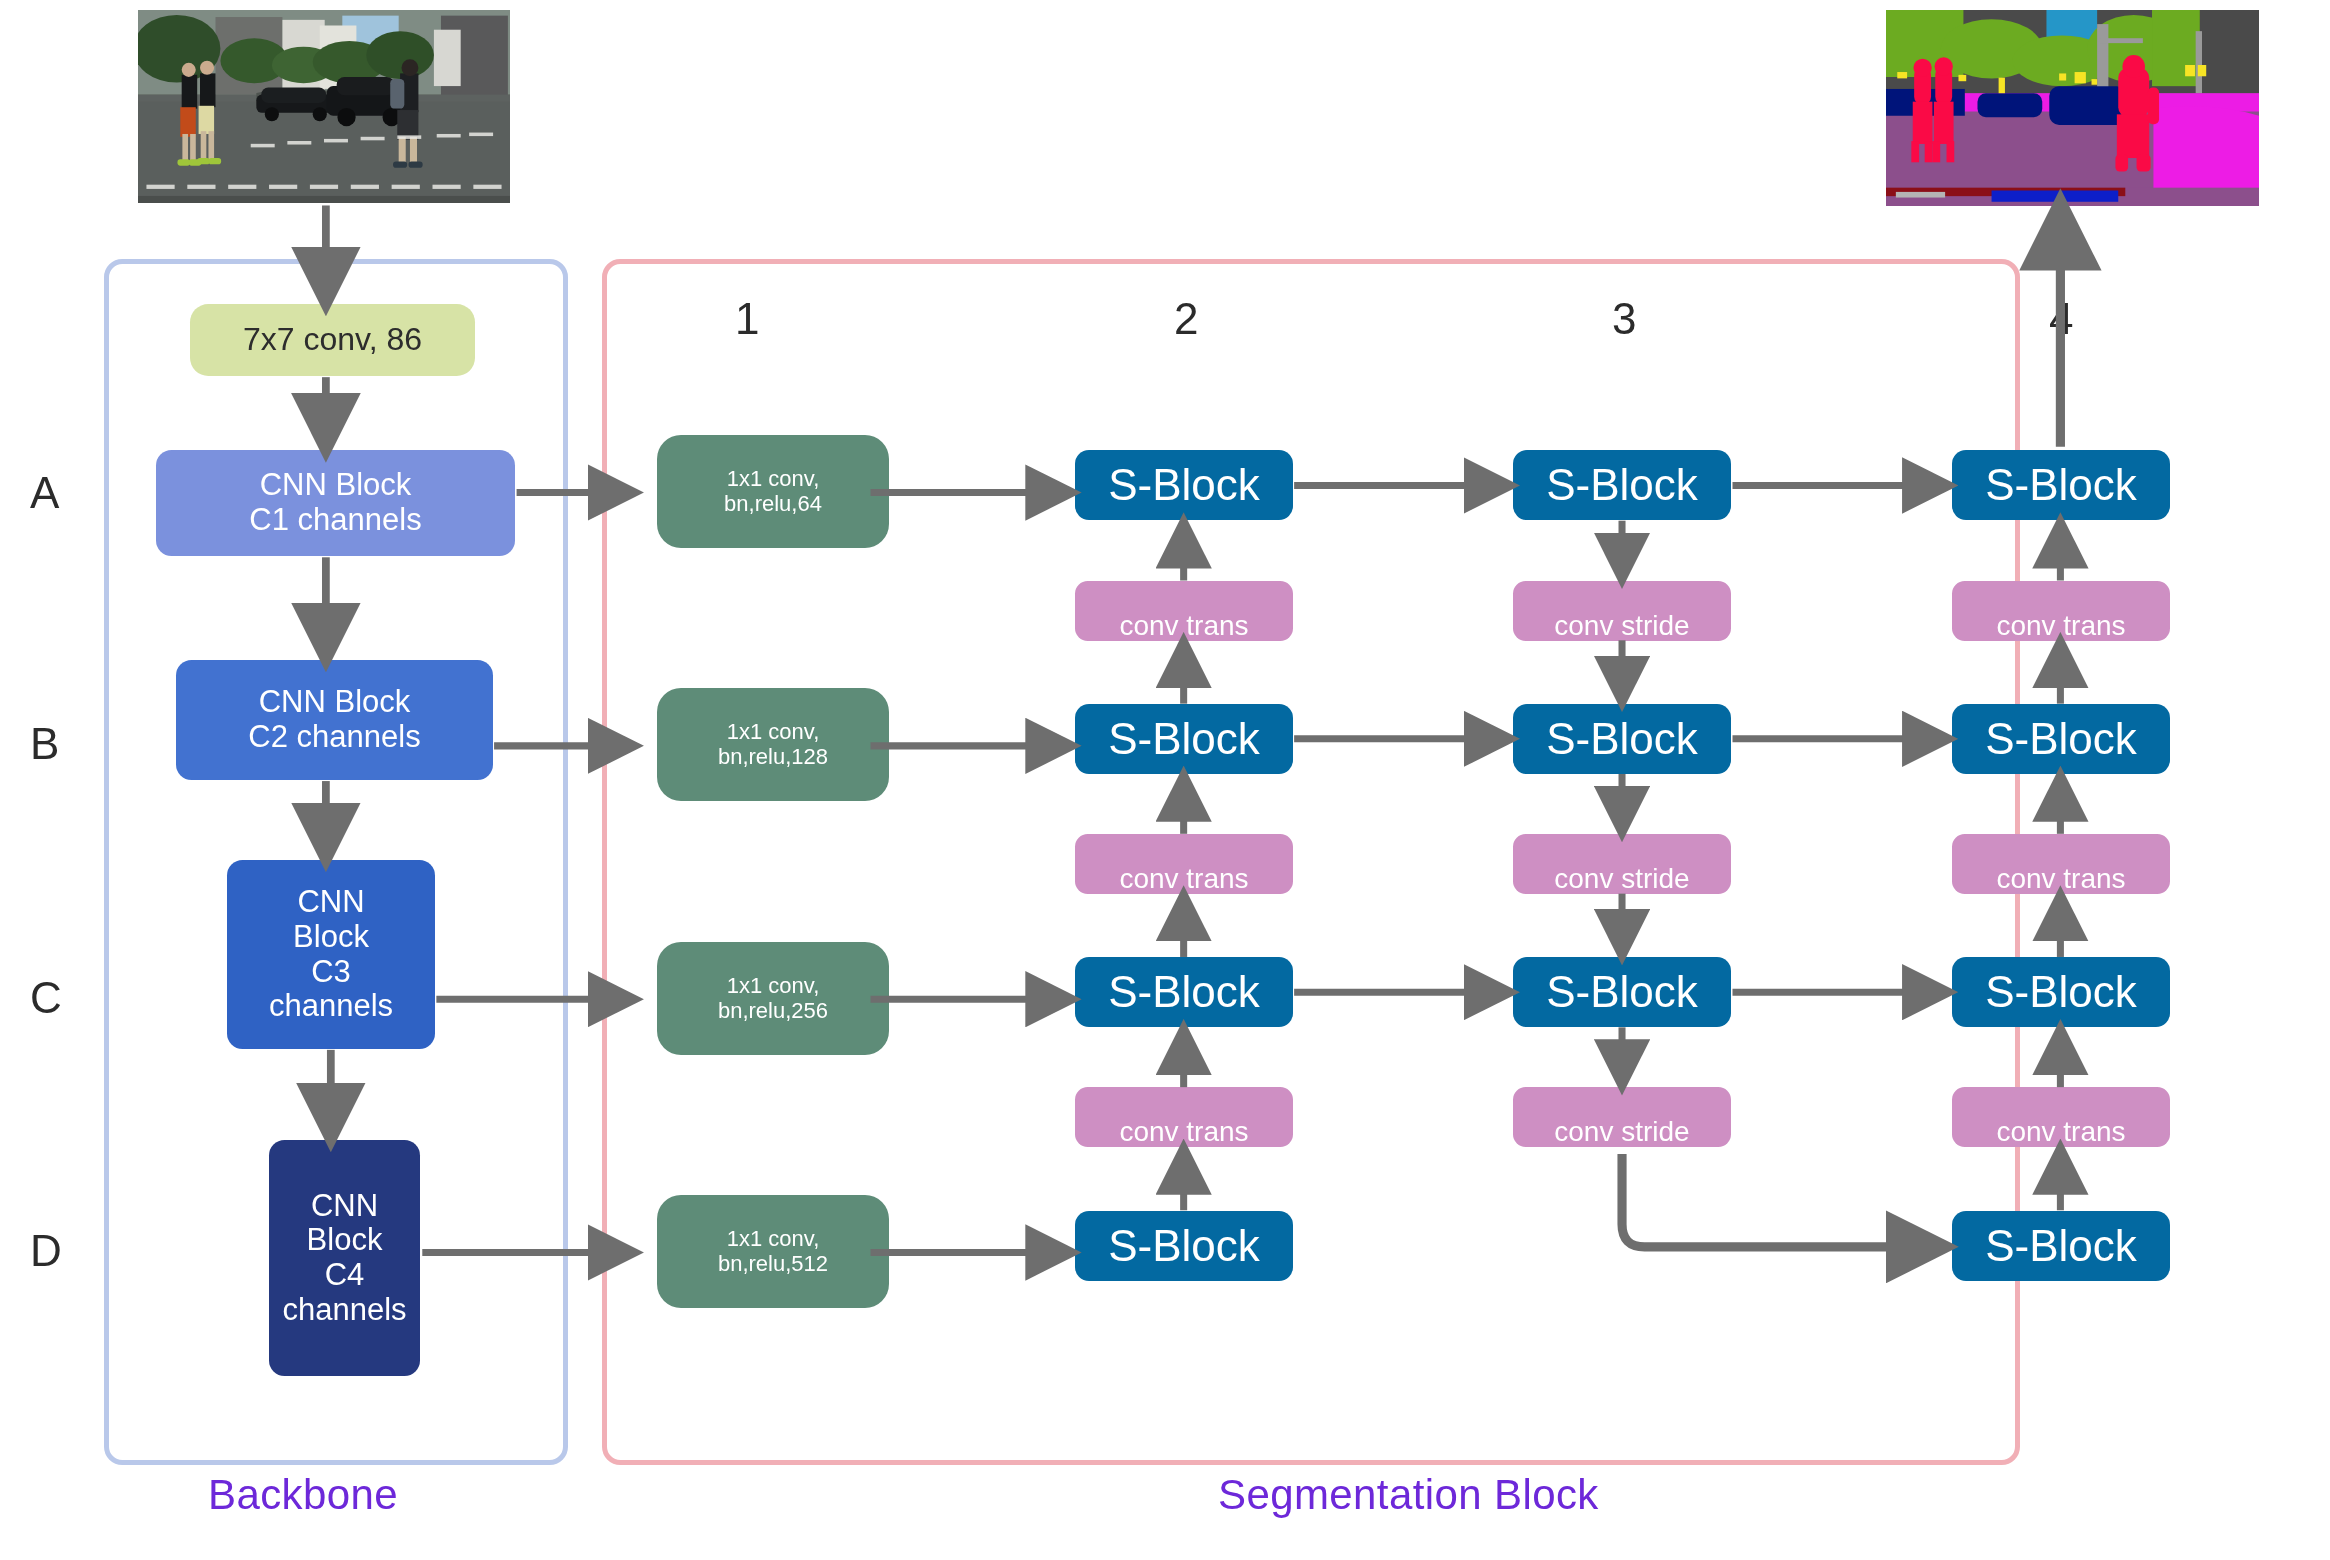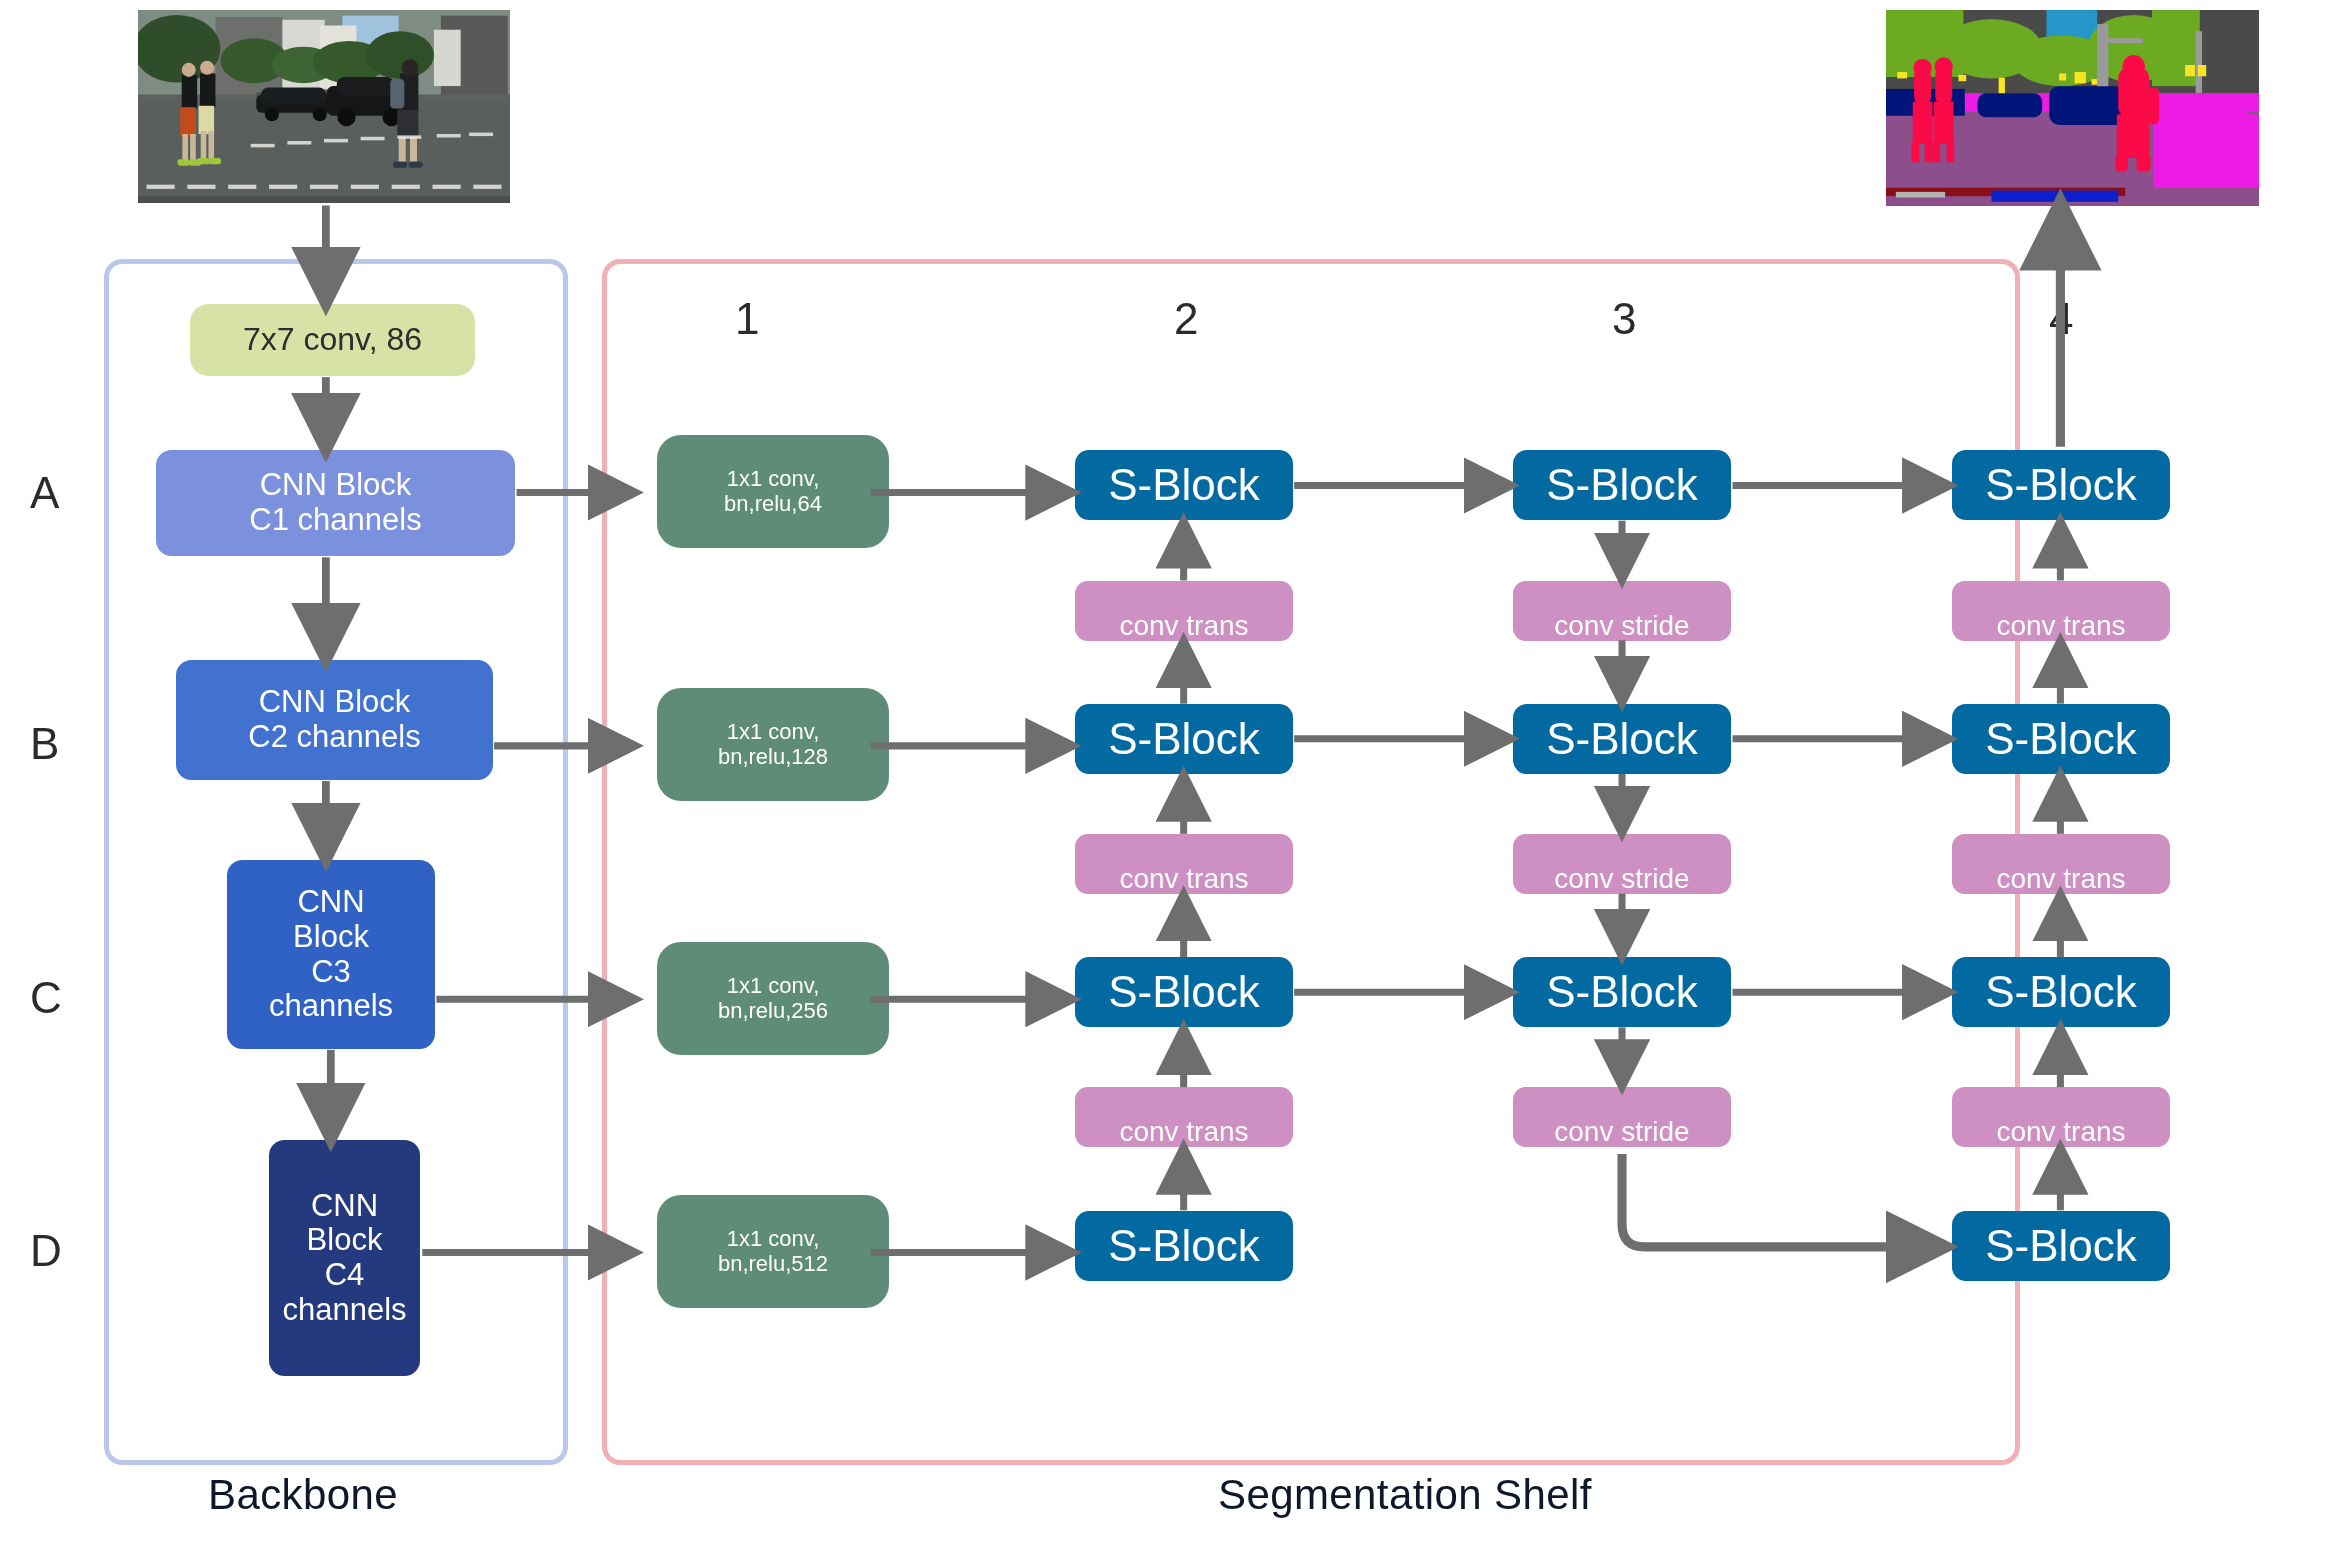--- a/index.html
+++ b/index.html
@@ -8,21 +8,21 @@
 
   #stage{position:absolute;left:0;top:0;width:2330px;height:1560px;}
 
   
   .panel{position:absolute;border-radius:18.3px;background:transparent;}
   #backbone-panel{left:104px;top:259px;width:454px;height:1196px;
        border:5px solid #b9c8ea;}
   #shelf-panel{left:602px;top:259px;width:1408px;height:1196px;
        border:5px solid #f1afb6;}
 
-  .panel-caption{position:absolute;font-size:42px;color:#0f172a;
+  .panel-caption{position:absolute;font-size:42px;color:#6d28d9;
        letter-spacing:0.4px;white-space:nowrap;}
 
   
   .node{position:absolute;border-radius:12.7px;display:flex;
         align-items:center;justify-content:center;text-align:center;
         box-sizing:border-box;line-height:1.12;}
   .node span{display:block;width:100%;white-space:pre-line;}
 
   .n-stem   {background:#d7e3a6;color:#2d2d2d;font-size:32px;border-radius:18.3px;}
   .n-cnn    {background:#7b91dd;color:#fff;font-size:31px;border-radius:15.5px;}
@@ -172,21 +172,21 @@
       <rect x="0" y="252" width="340" height="12" fill="#8b0f18"></rect>
       <rect x="150" y="256" width="180" height="16" fill="#0d1fc9"></rect>
       <rect x="14" y="258" width="70" height="8" fill="#b4b4b4"></rect>
     </svg>
   </div>
 
   <div class="panel" id="backbone-panel"></div>
   <div class="panel" id="shelf-panel"></div>
 
   <div class="panel-caption" style="left:208px;top:1471px;">Backbone</div>
-  <div class="panel-caption" style="left:1218px;top:1471px;">Segmentation Shelf</div>
+  <div class="panel-caption" style="left:1218px;top:1471px;">Segmentation Block</div>
 
   <div class="row-label" style="left:30px;top:468px;">A</div>
   <div class="row-label" style="left:30px;top:719px;">B</div>
   <div class="row-label" style="left:30px;top:973px;">C</div>
   <div class="row-label" style="left:30px;top:1226px;">D</div>
 
   <div class="col-label" style="left:735px;top:294px;">1</div>
   <div class="col-label" style="left:1174px;top:294px;">2</div>
   <div class="col-label" style="left:1612px;top:294px;">3</div>
   <div class="col-label" style="left:2049px;top:294px;">4</div>

